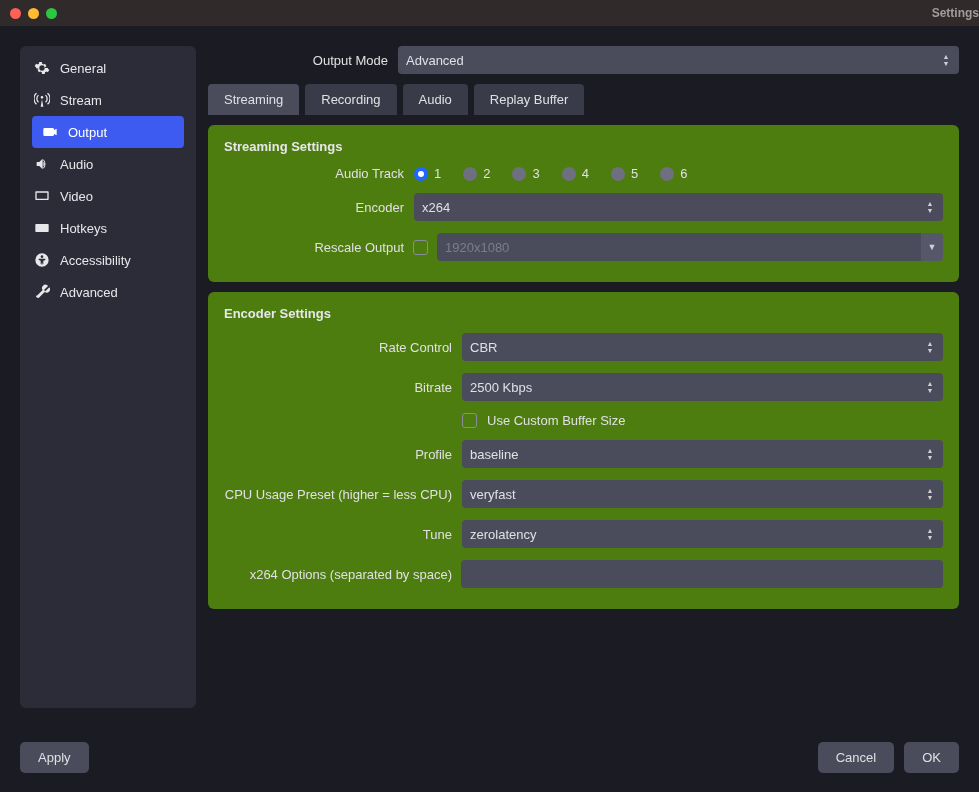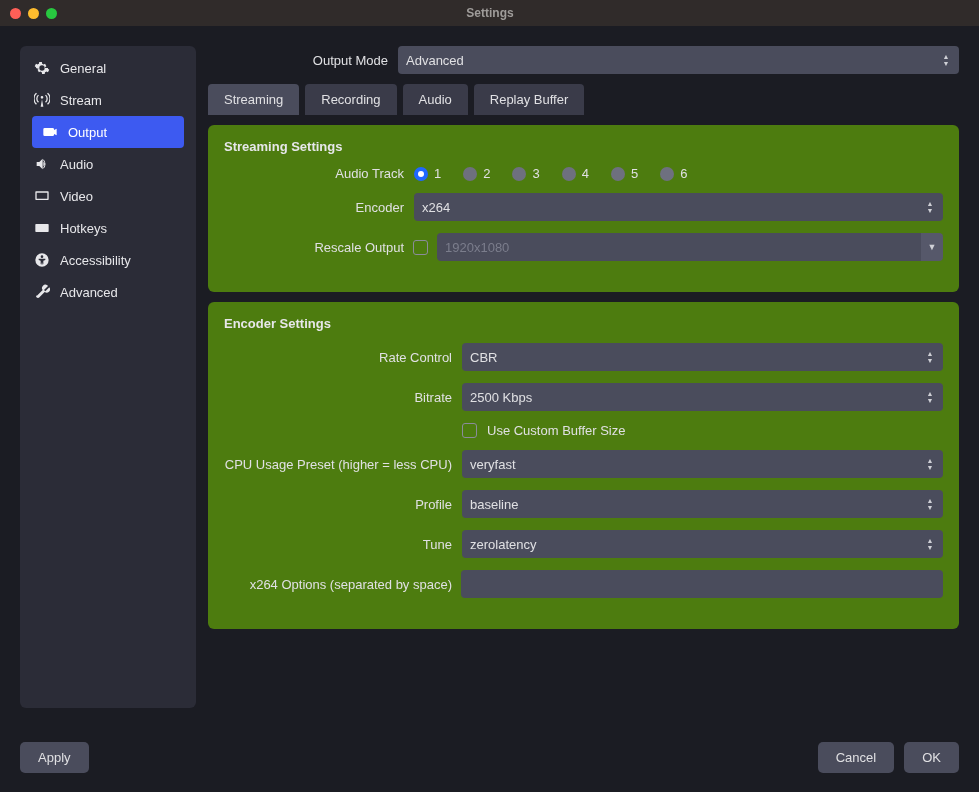--- a/index.html
+++ b/index.html
@@ -3,21 +3,21 @@
 <meta charset="utf-8">
 <style>
   * { box-sizing: border-box; margin: 0; padding: 0; font-family: -apple-system, BlinkMacSystemFont, "Segoe UI", sans-serif; }
   body { background: #1b1c23; color: #e0e0e3; width: 979px; height: 792px; overflow: hidden; font-size: 13px; }
   .titlebar { height: 26px; background: #302b2a; display: flex; align-items: center; position: relative; }
   .traffic { display: flex; gap: 7px; padding-left: 10px; }
   .tl { width: 11px; height: 11px; border-radius: 50%; }
   .tl.red { background: #ff5f57; }
   .tl.yellow { background: #febc2e; }
   .tl.green { background: #28c840; }
-  .title { position: absolute; left: 1px; right: 0; text-align: center; font-size: 12px; font-weight: 600; color: #9f9c9a; pointer-events: none; }
+  .title { position: absolute; left: 1px; right: 0; text-align: right; font-size: 12px; font-weight: 600; color: #9f9c9a; pointer-events: none; }
   .layout { display: flex; padding: 20px; gap: 12px; height: 702px; }
   .sidebar { width: 176px; background: #2b2c37; border-radius: 6px; padding: 6px 0; }
   .side-item { display: flex; align-items: center; gap: 10px; padding: 8px 14px; cursor: pointer; font-size: 13px; color: #e7e7ea; }
   .side-item.active { background: #3d5af1; color: #fff; border-radius: 4px; margin: 0 12px; padding-left: 10px; }
   .side-item svg { width: 16px; height: 16px; flex-shrink: 0; }
   .main { flex: 1; display: flex; flex-direction: column; gap: 10px; overflow: hidden; }
   .row { display: flex; align-items: center; gap: 10px; }
   .label-col { width: 180px; text-align: right; font-size: 13px; color: #e0e0e3; flex-shrink: 0; }
   .select, .input, .spin { background: #4a4c5c; border: none; border-radius: 4px; color: #e0e0e3; height: 28px; padding: 0 8px; font-size: 13px; flex: 1; display: flex; align-items: center; justify-content: space-between; cursor: pointer; position: relative; }
   .select.disabled, .input.disabled { color: #7b7d8c; }
@@ -25,21 +25,21 @@
   .spinbox .select { flex: 1; border-radius: 4px 0 0 4px; }
   .spin-arrows, .sel-arrows { width: 18px; display:flex; flex-direction:column; align-items:center; justify-content:center; font-size:7px; line-height:7px; color:#cfd0d6; }
   .sel-arrows { position: absolute; right: 4px; top: 0; bottom: 0; }
   .dd-btn { width: 22px; background:#56586a; border-radius:0 4px 4px 0; display:flex; align-items:center; justify-content:center; font-size:9px; color:#cfd0d6; }
   .tabs { display:flex; gap:6px; }
   .tab { background:#3a3b49; padding:8px 16px; border-radius:4px 4px 0 0; cursor:pointer; font-size:13px; }
   .tab.active { background:#4a4c5c; }
   .panel { background:#4d7c0f; border-radius:6px; padding:14px 16px; }
   .panel h4 { font-size:13px; font-weight:700; margin-bottom:12px; color:#e7e7ea; }
   .panel .row { margin-bottom:12px; }
-  .panel .row:last-child { margin-bottom:17px;gap:9px; }
+  .panel .row:last-child { margin-bottom:7px;gap:9px; }
   .radios { display:flex; gap:22px; align-items:center; }
   .radio { display:flex; align-items:center; gap:6px; cursor:pointer; }
   .radio-dot { width:14px; height:14px; border-radius:50%; background:#6e707f; position:relative; }
   .radio.checked .radio-dot { background:#1f67ff; }
   .radio.checked .radio-dot::after { content:''; position:absolute; inset:4px; background:#fff; border-radius:50%; }
   .checkbox { width:15px; height:15px; border:1px solid #8a8c9a; border-radius:3px; flex-shrink:0; cursor:pointer; }
   .footer { display:flex; padding: 14px 20px 20px; align-items:center; }
   .btn { background:#4a4c5c; border:none; border-radius:5px; color:#e0e0e3; padding:8px 18px; font-size:13px; cursor:pointer; }
   .footer .spacer { flex:1; }
   .footer .btn + .btn { margin-left:10px; }
@@ -191,30 +191,30 @@
           <span>2500 Kbps</span>
           <div class="sel-arrows">▲<br>▼</div>
         </div>
       </div>
       <div class="row">
         <div class="label-col wide"></div>
         <div class="checkbox"></div>
         <span>Use Custom Buffer Size</span>
       </div>
       <div class="row">
+        <div class="label-col wide">Profile</div>
+        <div class="select">
+          <span>baseline</span>
+          <div class="sel-arrows">▲<br>▼</div>
+        </div>
+      </div>
+      <div class="row">
         <div class="label-col wide">CPU Usage Preset (higher = less CPU)</div>
         <div class="select">
           <span>veryfast</span>
-          <div class="sel-arrows">▲<br>▼</div>
-        </div>
-      </div>
-      <div class="row">
-        <div class="label-col wide">Profile</div>
-        <div class="select">
-          <span>baseline</span>
           <div class="sel-arrows">▲<br>▼</div>
         </div>
       </div>
       <div class="row">
         <div class="label-col wide">Tune</div>
         <div class="select">
           <span>zerolatency</span>
           <div class="sel-arrows">▲<br>▼</div>
         </div>
       </div>

